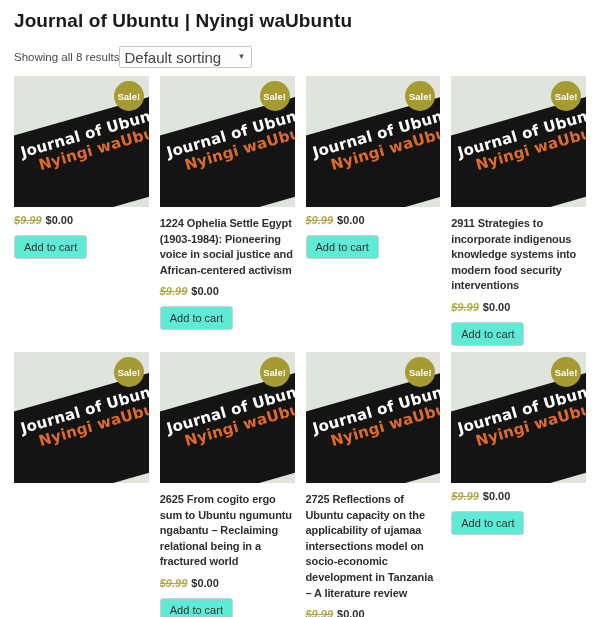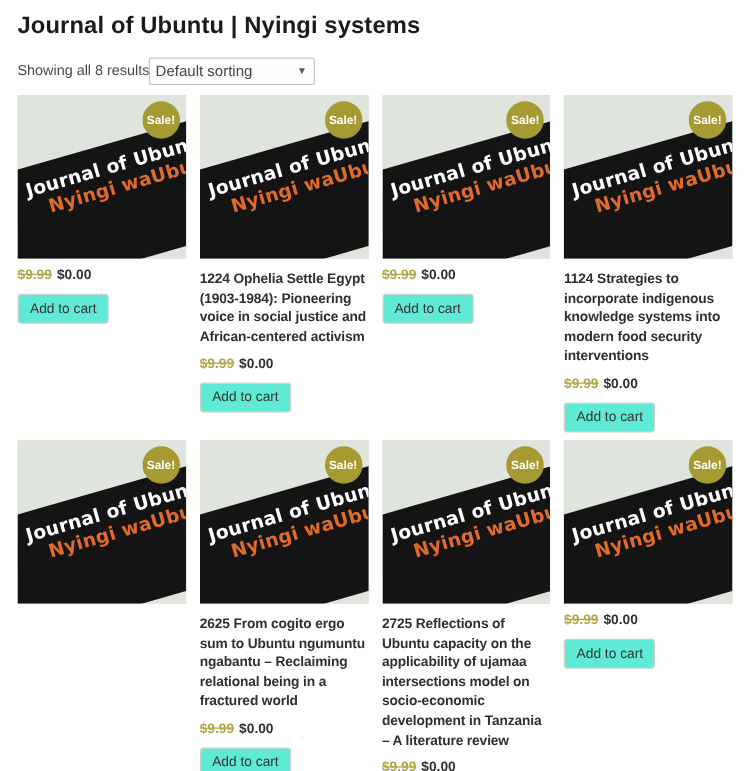--- a/index.html
+++ b/index.html
@@ -36,21 +36,21 @@
     padding: 0 14px 0 14px;
     height: 34px;
   }
   .result-count {
     font-size: 11.5px;
     color: #4a4a4a;
   }
   .sorting-select {
     width: 133px;
     height: 22px;
-    font-size: 12px;
+    font-size: 15px;
     font-family: "Liberation Sans", sans-serif;
     color: #444;
     background: #fdfdfd;
     border: 1px solid #c9c9c9;
     border-radius: 2px;
     padding: 1px 4px;
     appearance: none;
     -webkit-appearance: none;
     background-image: none;
     position: relative;
@@ -176,20 +176,21 @@
   .prices {
     margin-top: 7px;
     font-size: 11px;
     font-weight: bold;
   }
   .price-old {
     color: #b0a84a;
     text-decoration: line-through;
     margin-right: 4px;
     font-weight: bold;
+    font-style: italic;
   }
   .price-new {
     color: #2f2f2f;
   }
   .add-cart {
     margin-top: 9px;
     align-self: flex-start;
     font-size: 11px;
     font-family: "Liberation Sans", sans-serif;
     color: #333;
@@ -198,21 +199,21 @@
     border-radius: 3px;
     padding: 5px 9px;
     cursor: pointer;
   }
 </style>
 </head>
 <body>
 
 <div class="page">
 
-  <div class="page-title">Journal of Ubuntu | Nyingi systems</div>
+  <div class="page-title">Journal of Ubuntu | Nyingi waUbuntu</div>
 
   <div class="result-bar">
     <div class="result-count">Showing all 8 results</div>
     <div class="select-wrap">
       <select class="sorting-select">
         <option>Default sorting</option>
       </select>
       <span class="select-chevron">▼</span>
     </div>
   </div>
@@ -283,21 +284,21 @@
           <div class="arc arc1"></div>
           <div class="arc arc2"></div>
           <div class="black-band"></div>
           <div class="band-text">
             <div class="band-line1">Journal of Ubuntu</div>
             <div class="band-line2">Nyingi waUbuntu</div>
           </div>
         </div>
         <div class="sale-badge">Sale!</div>
       </div>
-      <div class="prod-title">1124 Strategies to incorporate indigenous knowledge systems into modern food security interventions</div>
+      <div class="prod-title">2911 Strategies to incorporate indigenous knowledge systems into modern food security interventions</div>
       <div class="prices">
         <span class="price-old">$9.99</span><span class="price-new">$0.00</span>
       </div>
       <button class="add-cart">Add to cart</button>
     </div>
 
     <div class="product">
       <div class="thumb">
         <div class="thumb-art">
           <div class="arc arc1"></div>

